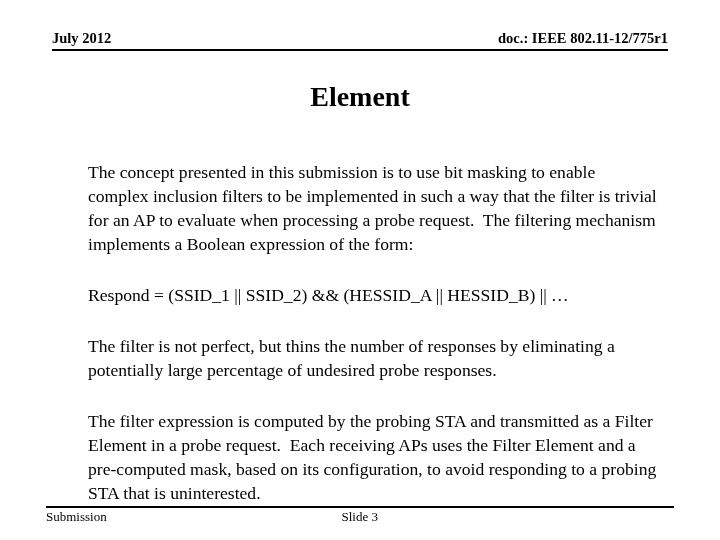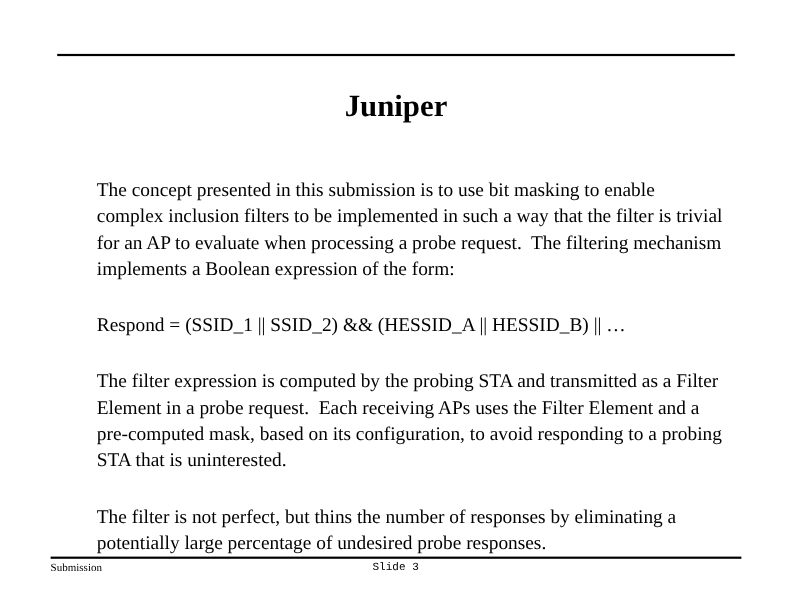--- a/index.html
+++ b/index.html
@@ -91,45 +91,49 @@
   }
   .footer-rule {
     width: 628px;
     height: 0;
     border-top: 2px solid #000000;
     margin-bottom: 2px;
   }
   .footer-row {
     display: flex;
     align-items: center;
-    font-size: 10px;
+    font-size: 13px;
     line-height: 14px;
     white-space: nowrap;
   }
   .footer-left   { flex: 0 0 33.3%; text-align: left; }
-  .footer-center { flex: 0 0 33.3%; text-align: center; font-family: Liberation Mono, monospace; }
+  .footer-center { flex: 0 0 33.3%; text-align: center; }
   .footer-right  { flex: 0 0 33.4%; text-align: right; }
 </style>
 </head>
 <body>
 
 <div class="header">
+  <div class="header-row">
+    <span class="header-left">July 2012</span>
+    <span class="header-right">doc.: IEEE 802.11-12/775r1</span>
+  </div>
   <div class="header-rule"></div>
 </div>
 
-<div class="slide-title">Juniper</div>
+<div class="slide-title">Element</div>
 
 <div class="body-area">
   <p class="para">The concept presented in this submission is to use bit masking to enable complex inclusion filters to be implemented in such a way that the filter is trivial for an AP to evaluate when processing a probe request.  The filtering mechanism implements a Boolean expression of the form:</p>
 
   <p class="para-expr">Respond = (SSID_1 || SSID_2) &amp;&amp; (HESSID_A || HESSID_B) || …</p>
 
+  <p class="para">The filter is not perfect, but thins the number of responses by eliminating a potentially large percentage of undesired probe responses.</p>
+
   <p class="para">The filter expression is computed by the probing STA and transmitted as a Filter Element in a probe request.  Each receiving APs uses the Filter Element and a pre-computed mask, based on its configuration, to avoid responding to a probing STA that is uninterested.</p>
-
-  <p class="para">The filter is not perfect, but thins the number of responses by eliminating a potentially large percentage of undesired probe responses.</p>
 </div>
 
 <div class="footer">
   <div class="footer-rule"></div>
   <div class="footer-row">
     <span class="footer-left">Submission</span>
     <span class="footer-center">Slide 3</span>
   </div>
 </div>
 

